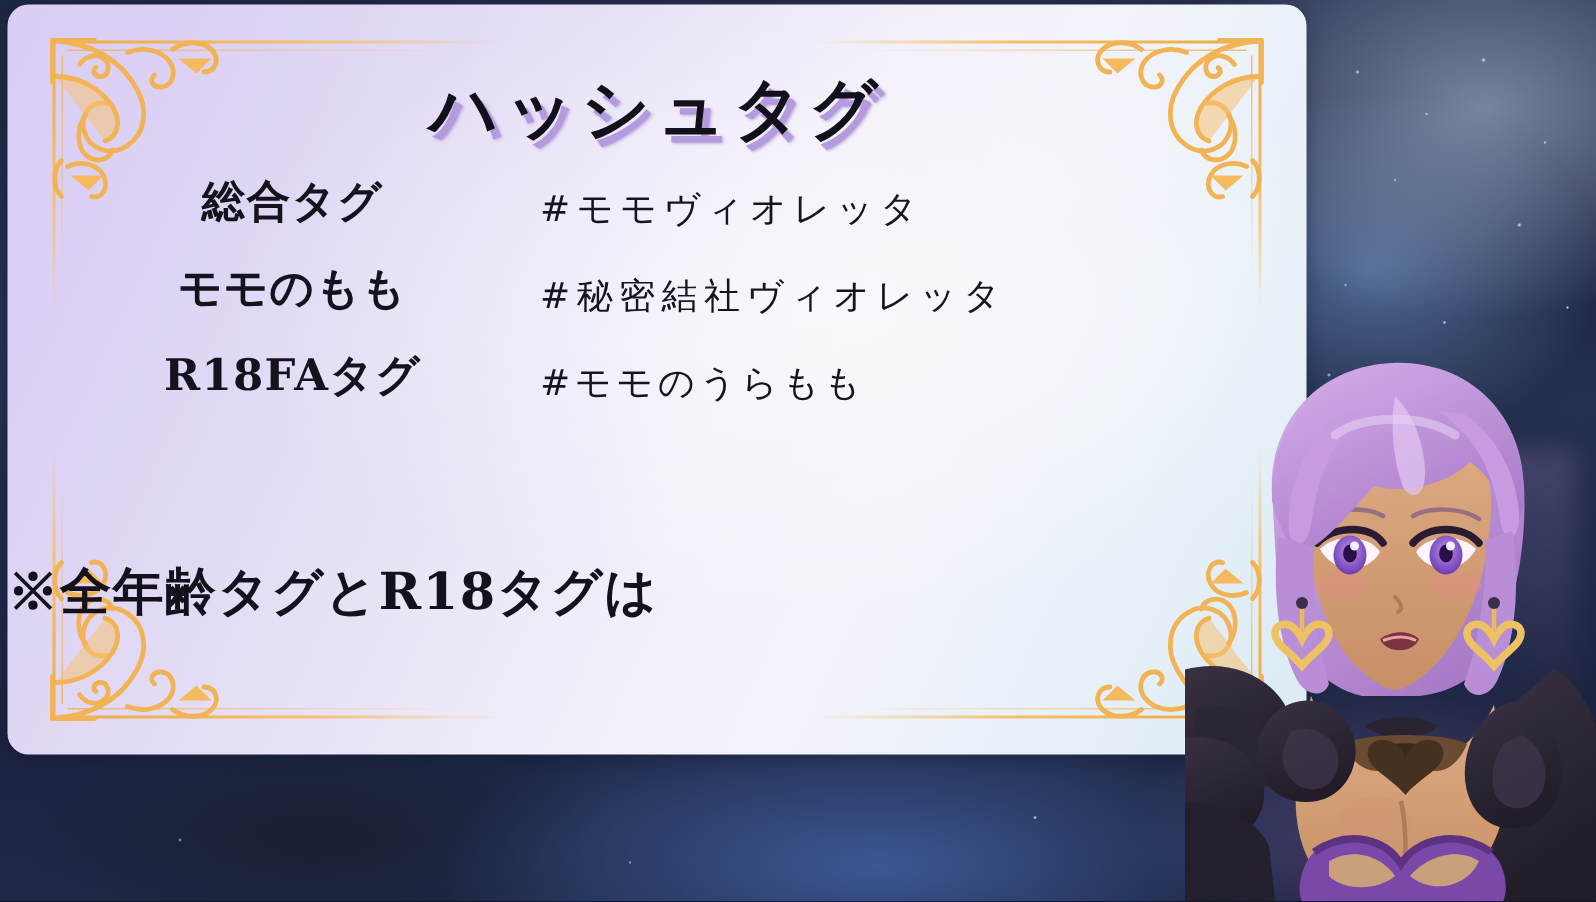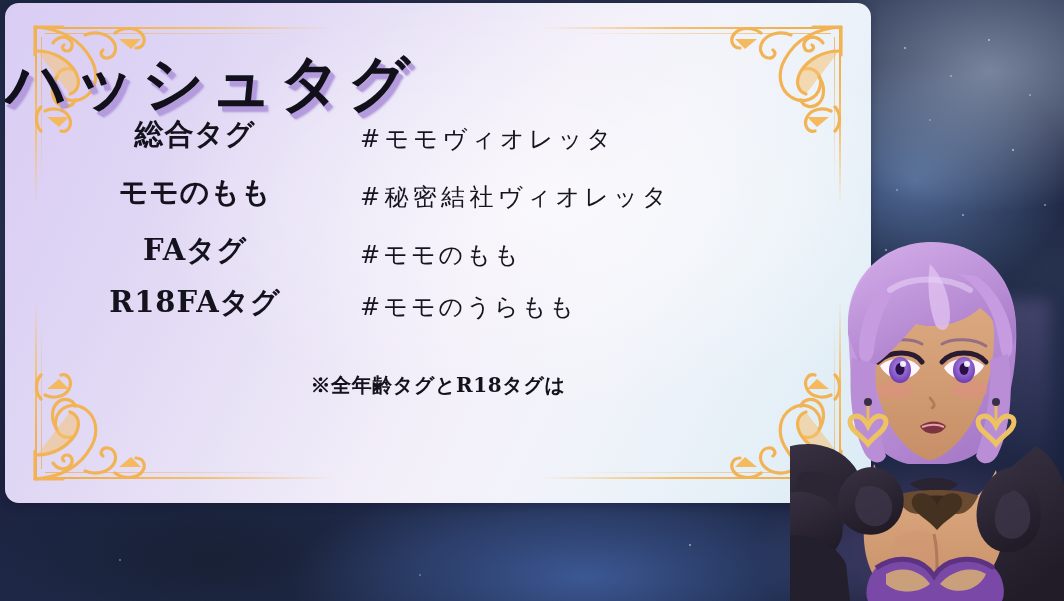--- a/index.html
+++ b/index.html
@@ -95,33 +95,33 @@
 
   
   .orn{position:absolute;width:150px;height:150px;pointer-events:none;}
   .orn svg{width:100%;height:100%;display:block;}
   .orn.tl{left:18px;top:12px;}
   .orn.tr{right:18px;top:12px;transform:scaleX(-1);}
   .orn.bl{left:18px;bottom:12px;transform:scaleY(-1);}
   .orn.br{right:18px;bottom:12px;transform:scale(-1,-1);}
 
   
-  .title{position:absolute;left:0;right:0;top:40px;
-    font-size:61px;font-weight:700;letter-spacing:.10em;color:#12101a;
+  .title{position:absolute;left:0;right:0;top:40px;text-align:center;
+    font-size:45px;font-weight:700;letter-spacing:.10em;color:#12101a;
     text-shadow:4px 5px 0 #b39bdd, 5px 6px 2px rgba(150,120,200,.55);}
   .rows{position:absolute;left:0;top:112px;width:866px;}
   .row{display:flex;align-items:flex-end;margin-bottom:18px;padding-left:25px;}
   .row .label{width:330px;text-align:center;font-size:29px;font-weight:700;
     color:#14121c;letter-spacing:.03em;}
   .row .value{font-size:24px;color:#17141f;letter-spacing:.13em;
     font-family:"DejaVu Sans","Liberation Sans",sans-serif;font-weight:500;}
   .row.r1 .value,.row.r2 .value{letter-spacing:.18em;}
   .row.r3,.row.r4{margin-bottom:12px;}
-  .note{position:absolute;left:0;width:866px;top:368px;text-align:center;
-    font-size:20px;font-weight:700;color:#13111b;line-height:1.45;letter-spacing:.03em;}
+  .note{position:absolute;left:0;width:866px;top:368px;
+    font-size:34px;font-weight:700;color:#13111b;line-height:1.45;letter-spacing:.03em;}
   .note span{display:block;}
 
   
   .char{position:absolute;left:790px;top:238px;width:274px;height:363px;}
   .char svg{width:100%;height:100%;display:block;}
 </style>
 </head>
 <body>
 
 <div id="stage">
@@ -221,24 +221,20 @@
     <div class="title">ハッシュタグ</div>
 
     <div class="rows">
       <div class="row r1">
         <div class="label">総合タグ</div>
         <div class="value">#モモヴィオレッタ</div>
       </div>
       <div class="row r2">
         <div class="label">モモのもも</div>
         <div class="value">#秘密結社ヴィオレッタ</div>
-      </div>
-      <div class="row r3">
-        <div class="label">FAタグ</div>
-        <div class="value">#モモのもも</div>
       </div>
       <div class="row r4">
         <div class="label">R18FAタグ</div>
         <div class="value">#モモのうらもも</div>
       </div>
     </div>
 
     <div class="note">
       <span>※全年齢タグとR18タグは</span>
     </div>

